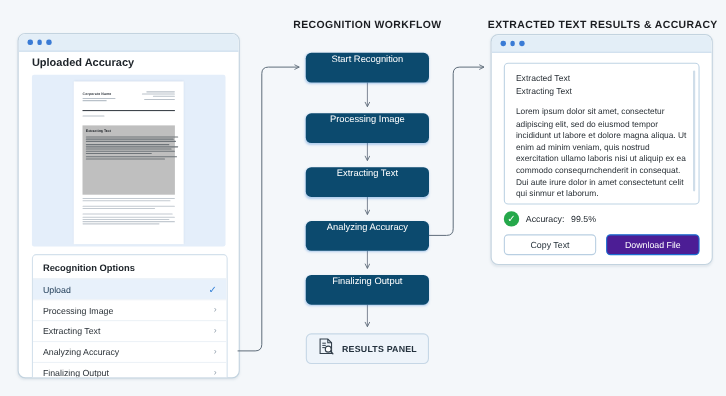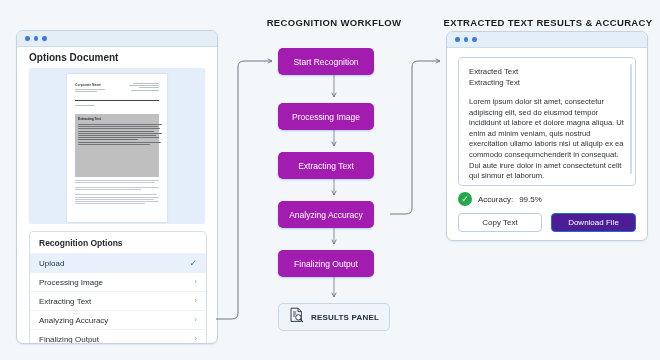--- a/index.html
+++ b/index.html
@@ -194,28 +194,28 @@
   .chev {
     color: #97a4b1;
     font-size: 8px;
     line-height: 1;
   }
 
   
   .flow-box {
     position: absolute;
     left: 278px;
-    width: 96px;
+    width: 112px;
     height: 27px;
-    background: #a21caf;
+    background: #0c4a6e;
     border-radius: 5px;
     color: #ffffff;
     font-size: 8.5px;
     display: flex;
-    align-items: center;
+    align-items: flex-start;
     justify-content: center;
     box-shadow: 0 1px 2px rgba(28,111,208,.30);
   }
   #flow-0 { top: 48px; }
   #flow-1 { top: 103px; }
   #flow-2 { top: 152px; }
   #flow-3 { top: 201px; }
   #flow-4 { top: 250px; }
 
   #results-panel-chip {
@@ -344,21 +344,21 @@
   <div class="col-title" id="title-mid">RECOGNITION WORKFLOW</div>
   <div class="col-title" id="title-right">EXTRACTED TEXT RESULTS &amp; ACCURACY</div>
 
   <div class="window" id="panel-left">
     <div class="win-bar">
       <span class="dot"></span>
       <span class="dot"></span>
       <span class="dot"></span>
     </div>
 
-    <div id="uploaded-doc-title">Options Document</div>
+    <div id="uploaded-doc-title">Uploaded Accuracy</div>
 
     <div id="doc-preview">
       <div id="doc-page">
         <div class="doc-hdr">
           <div>
             <div class="lbl">Corporate Name</div>
             <div class="doc-lines-s">
               <div class="ln" style="width:30px"></div>
               <div class="ln" style="width:22px"></div>
             </div>

